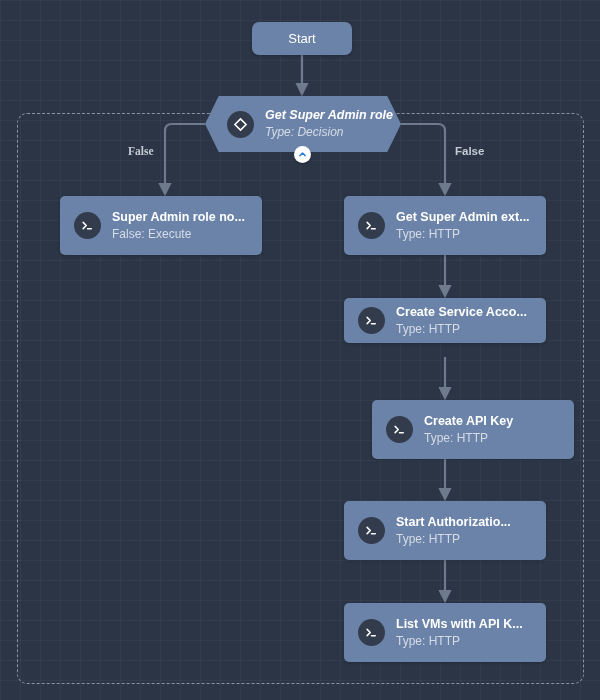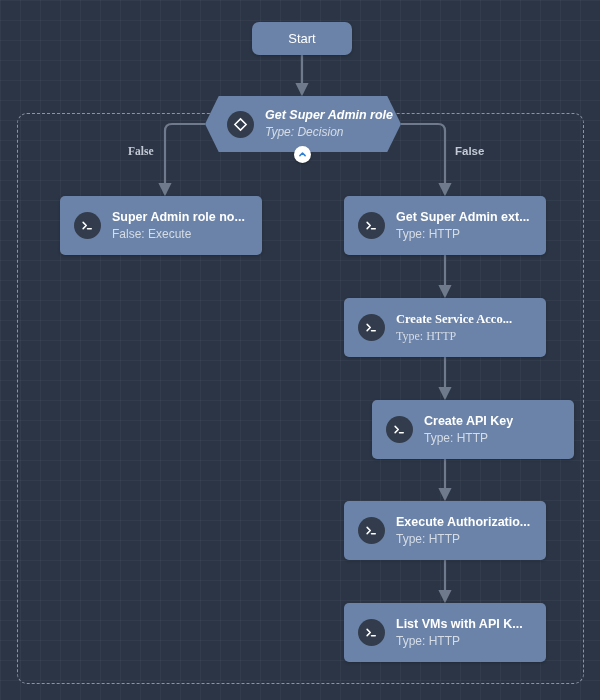--- a/index.html
+++ b/index.html
@@ -230,21 +230,21 @@
         <path d="M5 7 L10 12 L5 17" fill="none" stroke="#ffffff" stroke-width="2.4" stroke-linecap="round" stroke-linejoin="round"></path>
         <path d="M12 17 L18 17" fill="none" stroke="#ffffff" stroke-width="2.4" stroke-linecap="round"></path>
       </svg>
     </div>
     <div class="node-text">
       <div class="node-title">Get Super Admin ext...</div>
       <div class="node-subtitle">Type: HTTP</div>
     </div>
   </div>
 
-  <div class="node" style="left:344px; top:298px; width:202px; height:59px;font-family:Liberation Serif, serif;">
+  <div class="node" style="left:344px; top:298px; width:202px; height:45px;">
     <div class="node-icon">
       <svg width="15" height="15" viewBox="0 0 24 24">
         <path d="M5 7 L10 12 L5 17" fill="none" stroke="#ffffff" stroke-width="2.4" stroke-linecap="round" stroke-linejoin="round"></path>
         <path d="M12 17 L18 17" fill="none" stroke="#ffffff" stroke-width="2.4" stroke-linecap="round"></path>
       </svg>
     </div>
     <div class="node-text">
       <div class="node-title">Create Service Acco...</div>
       <div class="node-subtitle">Type: HTTP</div>
     </div>
@@ -264,21 +264,21 @@
   </div>
 
   <div class="node" style="left:344px; top:501px; width:202px; height:59px;">
     <div class="node-icon">
       <svg width="15" height="15" viewBox="0 0 24 24">
         <path d="M5 7 L10 12 L5 17" fill="none" stroke="#ffffff" stroke-width="2.4" stroke-linecap="round" stroke-linejoin="round"></path>
         <path d="M12 17 L18 17" fill="none" stroke="#ffffff" stroke-width="2.4" stroke-linecap="round"></path>
       </svg>
     </div>
     <div class="node-text">
-      <div class="node-title">Execute Authorizatio...</div>
+      <div class="node-title">Start Authorizatio...</div>
       <div class="node-subtitle">Type: HTTP</div>
     </div>
   </div>
 
   <div class="node" style="left:344px; top:603px; width:202px; height:59px;">
     <div class="node-icon">
       <svg width="15" height="15" viewBox="0 0 24 24">
         <path d="M5 7 L10 12 L5 17" fill="none" stroke="#ffffff" stroke-width="2.4" stroke-linecap="round" stroke-linejoin="round"></path>
         <path d="M12 17 L18 17" fill="none" stroke="#ffffff" stroke-width="2.4" stroke-linecap="round"></path>
       </svg>

